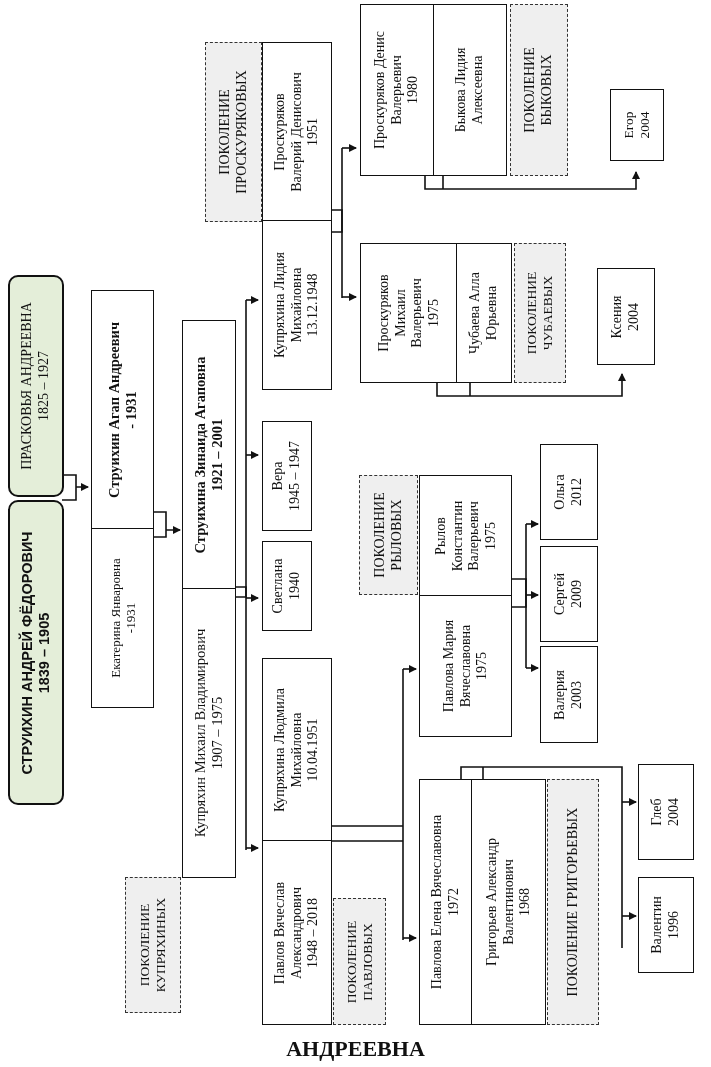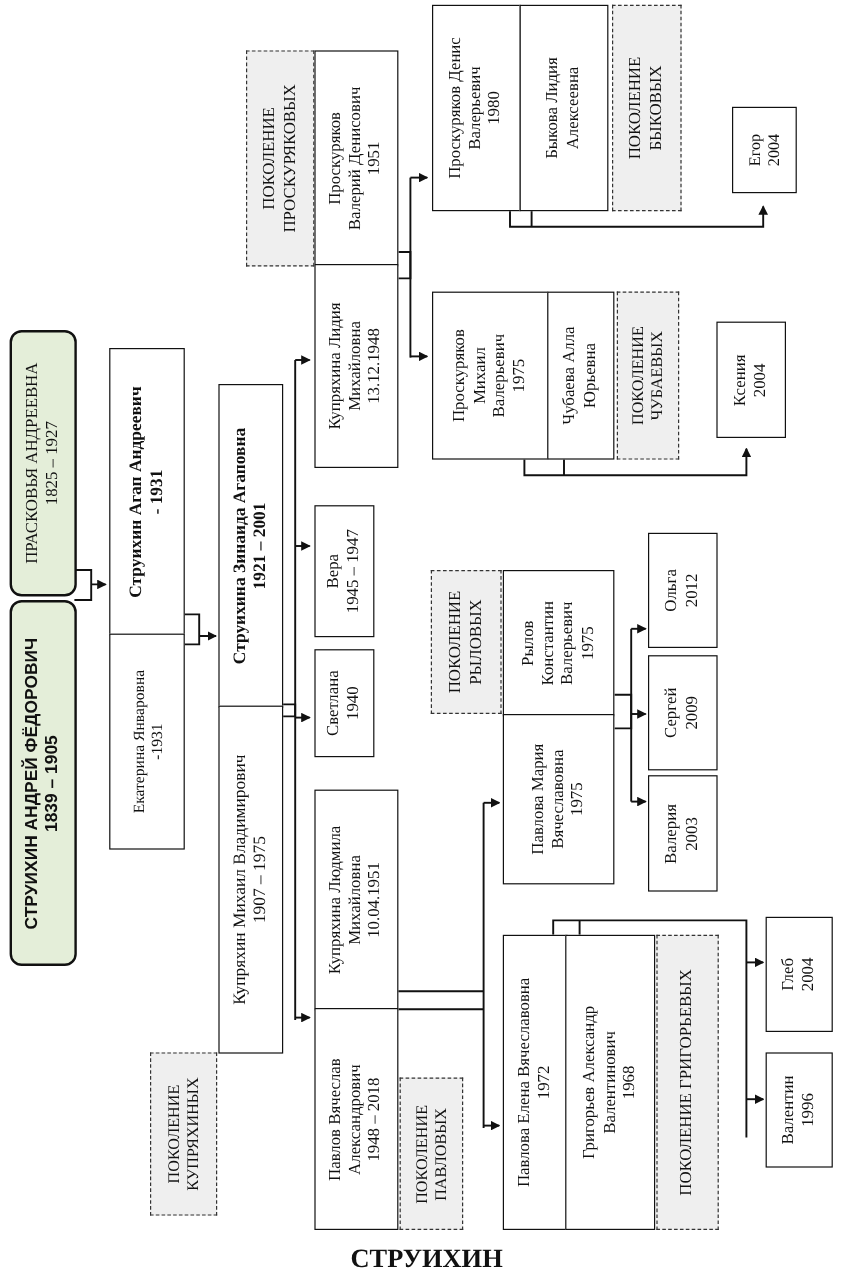--- a/index.html
+++ b/index.html
@@ -285,13 +285,13 @@
     <span>2004</span>
   </div>
 </div>
 <div class="box" style="left:638px;top:877px;width:56px;height:96px;">
   <div class="rot" style="font-size:14px;">
     <span>Валентин</span>
     <span>1996</span>
   </div>
 </div>
 
-<div class="title">СТРУИХИН</div>
+<div class="title">АНДРЕЕВНА</div>
 
 </body></html>

